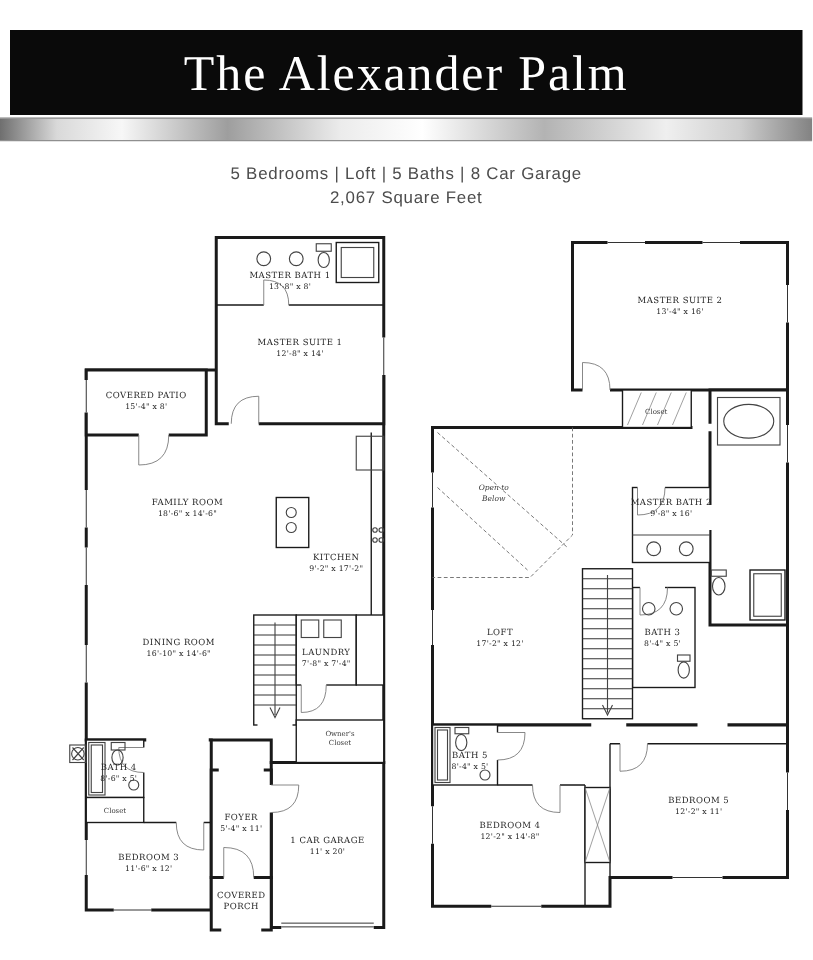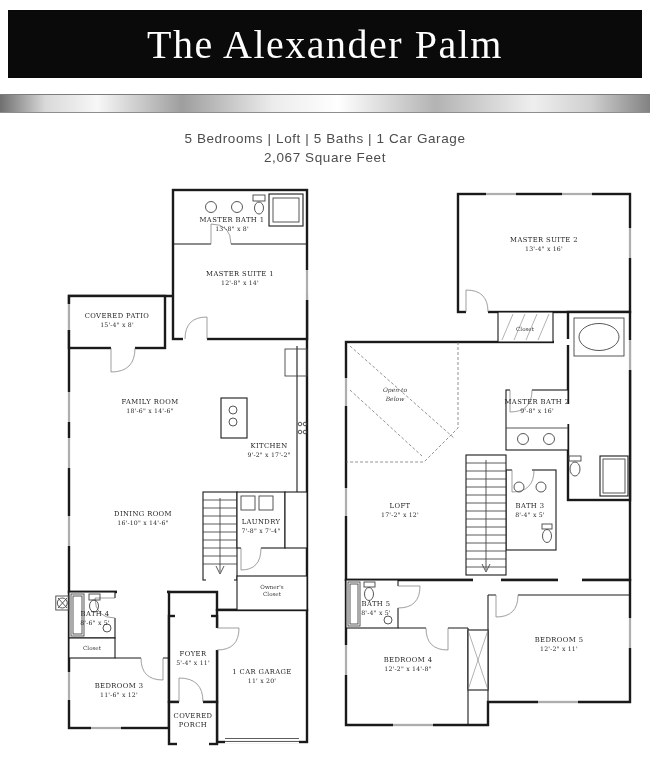--- a/index.html
+++ b/index.html
@@ -1,18 +1,18 @@
 <!DOCTYPE html>
 <html><head>
 <meta charset="utf-8">
 <style>
   html,body{margin:0;padding:0;background:#ffffff;}
   .page{position:relative;width:650px;height:768px;background:#fff;overflow:hidden;
         font-family:"Liberation Sans",sans-serif;}
-  .banner{position:absolute;left:8px;top:10px;width:634px;height:68px;background:#0a0a0a;
+  .banner{position:absolute;left:8px;top:24px;width:634px;height:68px;background:#0a0a0a;
           display:flex;align-items:center;justify-content:center;}
   .banner-title{color:#ffffff;font-family:"Liberation Serif",serif;font-size:40px;
                 font-weight:400;letter-spacing:1.5px;white-space:nowrap;}
   .stripe{position:absolute;left:0;top:94px;width:650px;height:17px;
           border-top:1px solid #7d7d7d;border-bottom:1px solid #8f8f8f;
           background:linear-gradient(90deg,#6f6f6f 0%,#d9d9d9 7%,#f7f7f7 15%,#9e9e9e 28%,
                      #ececec 42%,#ffffff 52%,#b3b3b3 67%,#efefef 82%,#cfcfcf 91%,#828282 100%);}
   .summary{position:absolute;top:129px;left:0;width:650px;text-align:center;color:#4c4c4c;
            font-size:13.5px;letter-spacing:.6px;line-height:19px;}
   .plan{position:absolute;}
@@ -41,21 +41,21 @@
 
 <div class="page">
 
   <div class="banner">
     <span class="banner-title">The Alexander Palm</span>
   </div>
 
   <div class="stripe"></div>
 
   <div class="summary">
-    <div>5 Bedrooms | Loft | 5 Baths | 1 Car Garage</div>
+    <div>5 Bedrooms | Loft | 5 Baths | 8 Car Garage</div>
     <div>2,067 Square Feet</div>
   </div>
 
   <svg class="plan plan1" width="260" height="572" viewBox="0 0 260 572">
 
     <g>
       <path class="wall" d="M14,110 H252 V424 H162 V406 H14 Z"></path>
       <rect class="wall" x="118" y="4" width="134" height="149"></rect>
       <rect class="wall" x="14" y="110" width="96" height="52"></rect>
       <rect class="wall" x="14" y="406" width="100" height="136"></rect>

